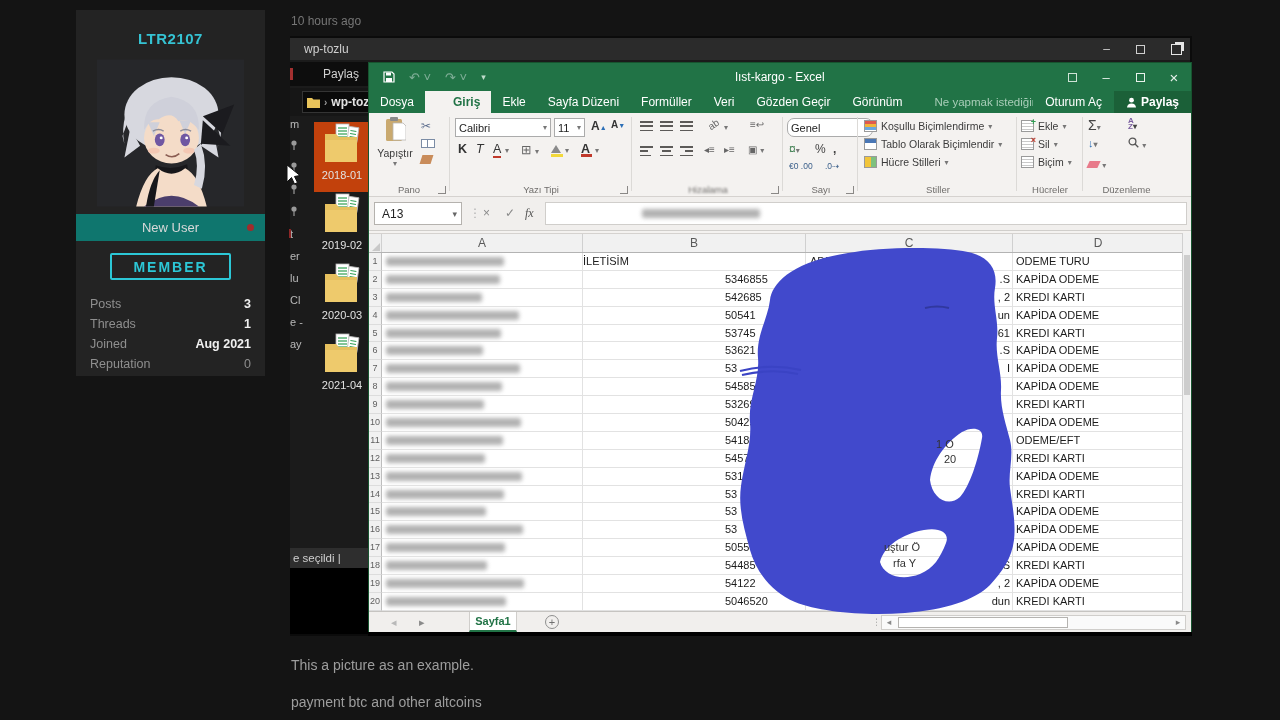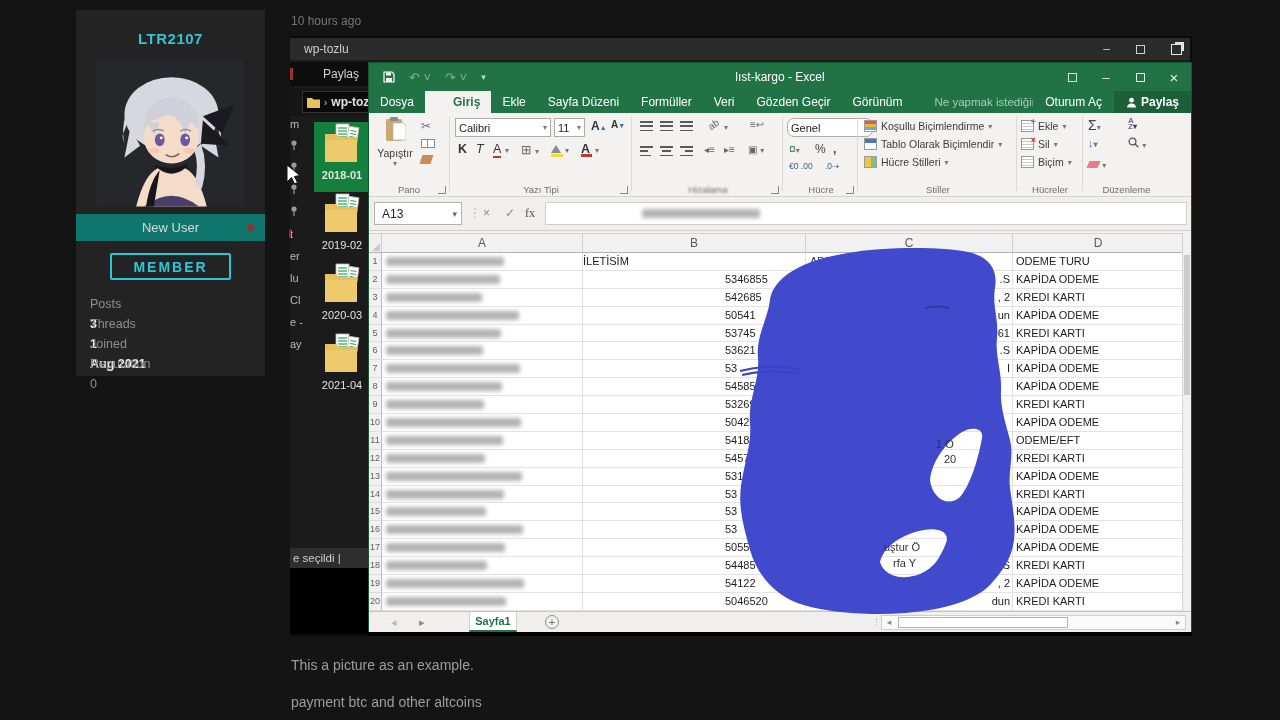--- a/index.html
+++ b/index.html
@@ -13,21 +13,21 @@
   .uname { position:absolute; top:20px; width:100%; text-align:center; color:#35c3d3;
            font-weight:bold; font-size:15px; letter-spacing:.5px; }
   .avatar { position:absolute; left:21px; top:48px; width:147px; height:150px; }
   .ustrip { position:absolute; left:0; top:204px; width:100%; height:27px; background:#0f766e;
             color:#d9d9d9; font-size:13px; line-height:27px; text-align:center; }
   .odot { position:absolute; right:11px; top:214px; width:7px; height:7px; border-radius:50%; background:#a02c2c; }
   .badge { position:absolute; left:34px; top:243px; width:121px; height:27px; border:2px solid #2cc7d6;
            color:#2cc7d6; font-weight:bold; font-size:14px; letter-spacing:2px; text-align:center;
            line-height:24px; border-radius:2px; }
   .stats { position:absolute; left:0; top:284px; width:100%; }
-  .srow { display:flex; justify-content:space-between; padding:0 14px; height:20px; line-height:20px;flex-direction:column; }
+  .srow { display:flex; justify-content:space-between; padding:0 14px; height:20px; line-height:20px; }
   .slab { color:#8f8f8f; font-size:12.5px; }
   .sval { color:#f0f0f0; font-size:12.5px; font-weight:bold; }
   .sval.muted { color:#8f8f8f; font-weight:normal; }
 
   
   .ptime { position:absolute; left:291px; top:14px; color:#767676; font-size:12px; }
   .pbody { position:absolute; left:291px; color:#9d9d9d; font-size:14px;text-align:right; }
 
   
   .shot { position:absolute; left:290px; top:36px; width:902px; height:600px; background:#0b0b0b; }
@@ -49,21 +49,21 @@
   .ex-bread { position:absolute; left:0; top:50px; width:100%; height:28px; background:#161616; }
   .addr { position:absolute; left:12px; top:3px; height:22px; width:70px; background:#0a0a0a;
           border:1px solid #343434; color:#e3e3e3; font-size:12px; font-weight:bold;
           display:flex; align-items:center; gap:4px; padding-left:4px; overflow:hidden; white-space:nowrap; }
   .chev { color:#9a9a9a; font-size:10px; }
   .ex-side { position:absolute; left:0; top:80px; width:14px; }
   .ex-side .it { height:10px; margin-bottom:12px; color:#b9b9b9; font-size:11px; position:relative; }
   .ex-side .rd { position:absolute; left:-1px; top:1px; width:2px; height:9px; background:#8d2626; }
   .folders { position:absolute; left:24px; top:84px; width:60px; }
   .fitem { position:relative; width:56px; height:70px; text-align:center; }
-  .fitem.sel { background:#15803d;font-weight:bold; }
+  .fitem.sel { background:#c2410c; }
   .fitem .lbl { color:#e2e2e2; font-size:11px; margin-top:1px; white-space:nowrap; }
   .ex-status { position:absolute; left:0; top:510px; width:80px; height:20px; background:#2e2e2e;
                color:#cfcfcf; font-size:11.5px; line-height:20px; padding-left:3px; white-space:nowrap; }
   .ex-black { position:absolute; left:0; top:530px; width:80px; height:66px; background:#000; }
 
   
   .excel { position:absolute; left:78px; top:26px; width:824px; height:570px; background:#f4f2f0;
            border:1px solid #17542f; }
   .xl-title { position:absolute; left:0; top:0; width:100%; height:28px; background:#217346; color:#fff; }
   .xl-qat { position:absolute; left:14px; top:0; height:28px; display:flex; align-items:center; gap:14px;
@@ -488,21 +488,21 @@
         <div class="grp" style="left:416px;width:72px;">
           <div class="selbox" style="left:2px;top:5px;width:86px;border-radius:7px;">
             <span>Genel</span>
               <span class="dd">▾</span>
             </div>
           <div class="mini" style="left:4px;top:29px;color:#3c7d4e;">¤<span class="ddv">▾</span></div>
           <div class="mini" style="left:30px;top:29px;color:#444;">%</div>
           <div class="mini" style="left:48px;top:29px;color:#444;font-weight:bold;">,</div>
           <div class="mini" style="left:4px;top:48px;color:#3a5f8a;font-size:8.5px;">€0 .00</div>
           <div class="mini" style="left:40px;top:48px;color:#3a5f8a;font-size:8.5px;">.0⇢</div>
-          <div class="glabel">Hücre</div>
+          <div class="glabel">Sayı</div>
           <div class="dlg"></div>
           <div class="gsep" style="left:72px;"></div>
         </div>
 
         <div class="grp" style="left:491px;width:156px;padding-top:4px;">
           <div id="stylesbox" style="position:absolute;left:4px;top:4px;">
               <div class="stylerow">
                 <span class="sico kb"></span>
                 <span>Koşullu Biçimlendirme</span>
                 <span class="ddv">▾</span>
@@ -565,21 +565,21 @@
         </div>
       </div>
 
       <div class="fbar">
         <div class="nbox">
           <span>A13</span><span class="dd">▾</span>
         </div>
         <div class="fx" style="left:100px;color:#b0b0b0;">⋮</div>
         <div class="fx" style="left:114px;">×</div>
         <div class="fx" style="left:136px;">✓</div>
-        <div class="fx" style="left:156px;font-family:'Liberation Serif',serif;color:#555;">fx</div>
+        <div class="fx" style="left:156px;font-style:italic;font-family:'Liberation Serif',serif;color:#555;">fx</div>
         <div class="ffield">
           <div class="blurbar" style="position:absolute;left:96px;top:6px;width:118px;"></div>
         </div>
       </div>
 
       <div class="chead">
         <div class="ch corner"></div>
         <div class="ch" style="width:201px;">A</div>
         <div class="ch" style="width:223px;">B</div>
         <div class="ch" style="width:207px;">C</div>

